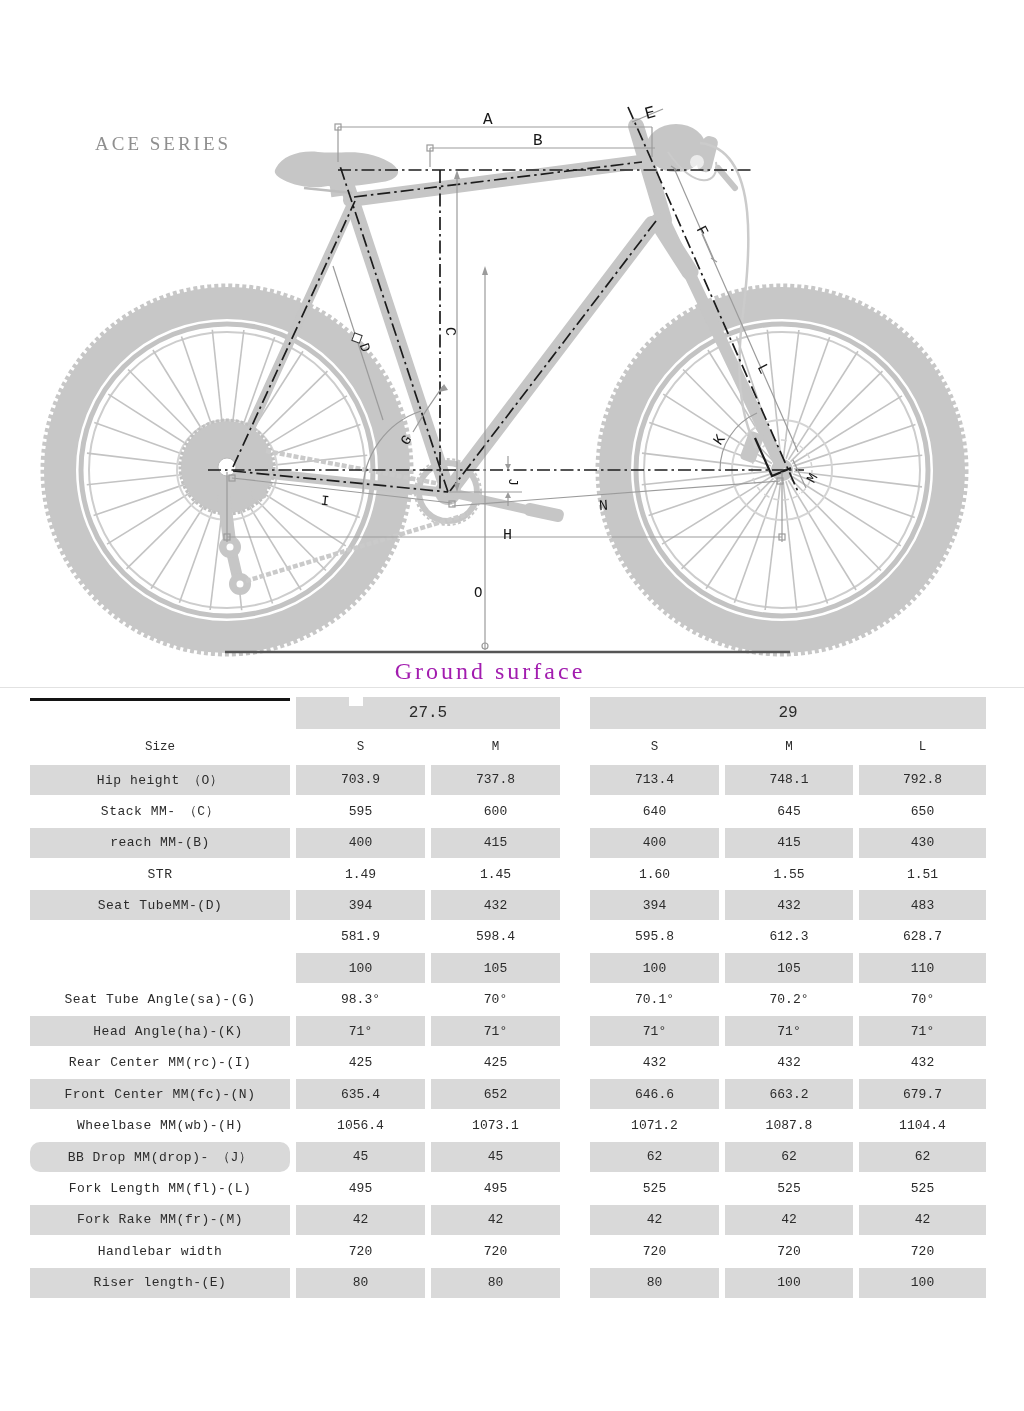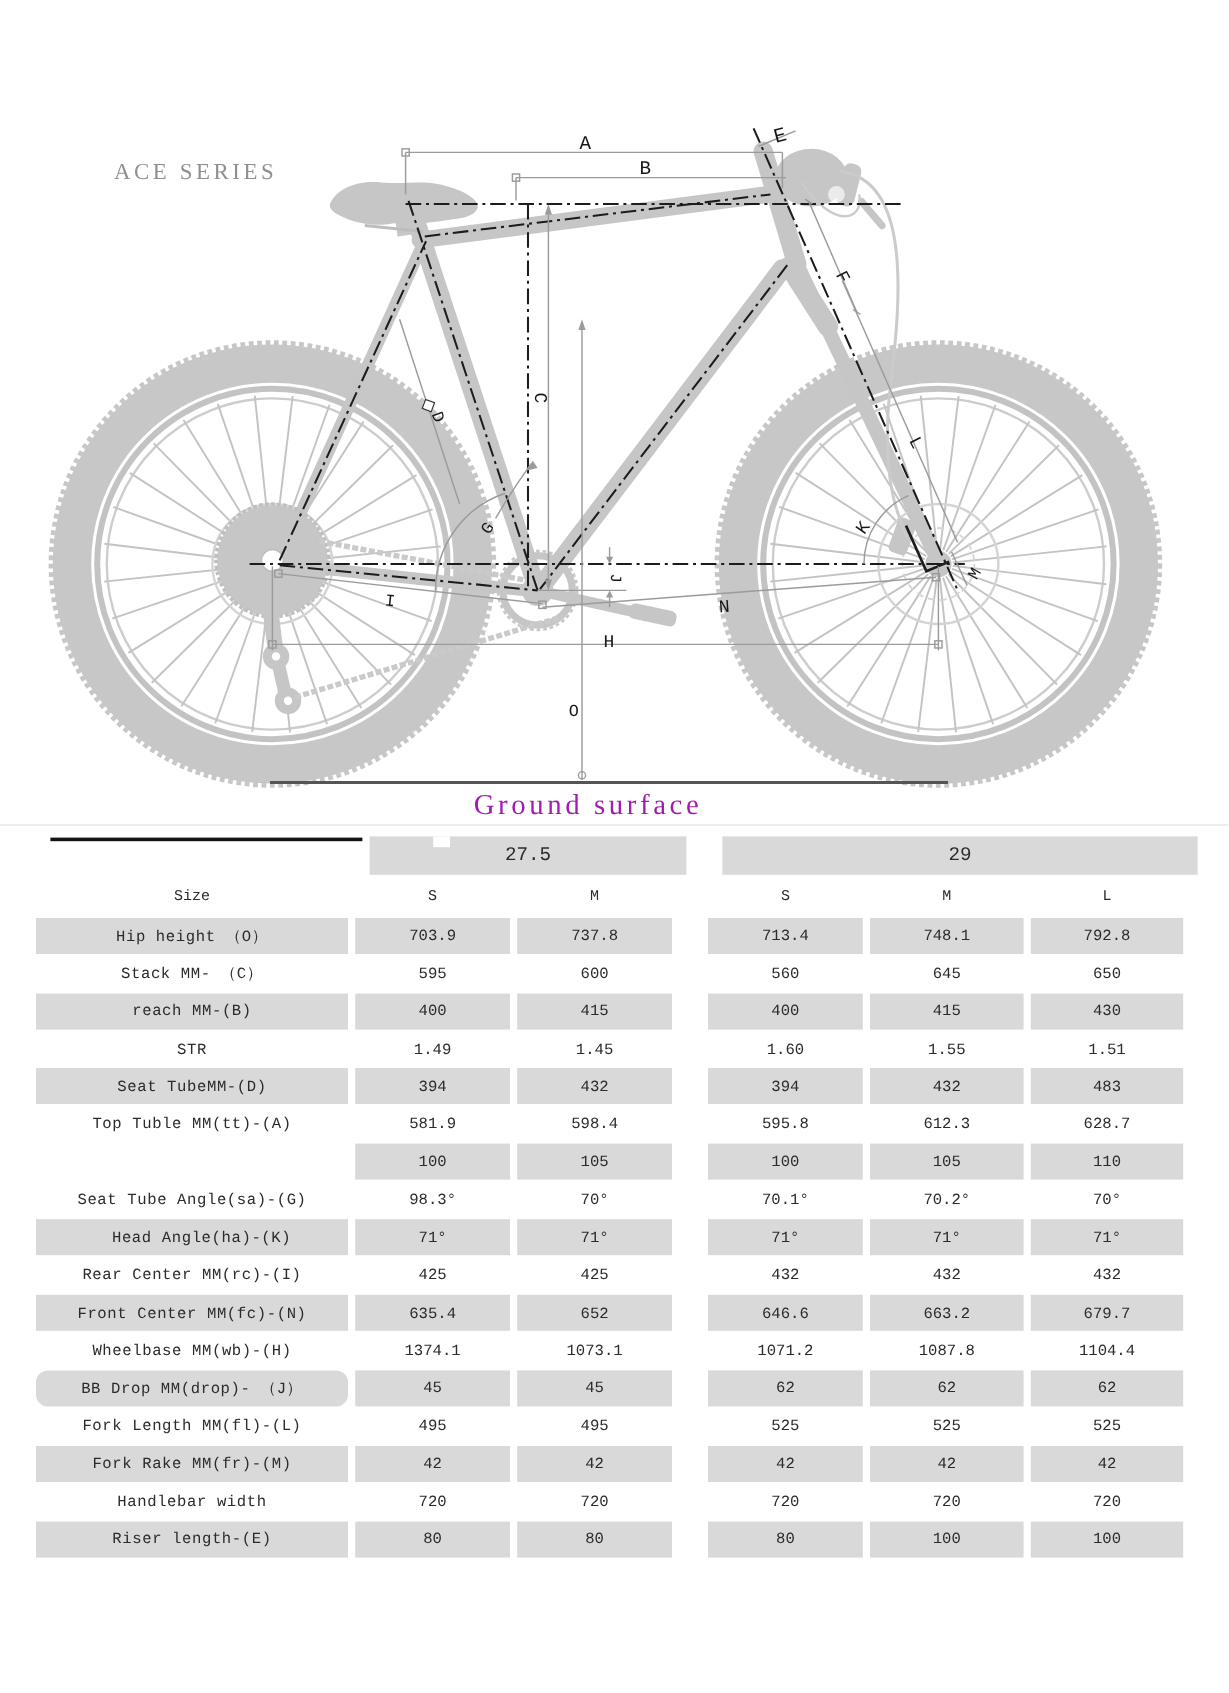--- a/index.html
+++ b/index.html
@@ -7,21 +7,21 @@
         font-family:"Liberation Mono","DejaVu Sans Mono",monospace;color:#2b2b2b;}
   svg text{font-family:"Liberation Mono","DejaVu Sans Mono",monospace;fill:#161616;}
   .series-title{position:absolute;left:95px;top:133px;font-family:"Liberation Serif","DejaVu Serif",serif;
         font-size:19px;letter-spacing:3px;color:#8f8f8f;}
   .ground-label{position:absolute;left:0;top:658px;width:980px;text-align:center;
         font-family:"Liberation Serif","DejaVu Serif",serif;font-size:24px;letter-spacing:3px;color:#a21caf;}
   .faint-rule{position:absolute;left:0;top:687px;width:1024px;height:1px;background:#e2e2e2;}
   
   .tbl{position:absolute;left:30px;top:697px;width:956px;}
   .grid-row{display:grid;grid-template-columns:260px 6px 129px 6px 129px 30px 129px 6px 128px 6px 127px;}
-  .tbl-header{position:absolute;top:0;left:12px;width:956px;height:32px;}
+  .tbl-header{position:absolute;top:0;left:0;width:956px;height:32px;}
   .tbl-size{position:absolute;top:36px;left:0;width:956px;height:28px;}
   .tbl-body{position:absolute;top:67px;left:0;width:956px;}
   .black-rule{grid-column:1;height:3px;background:#141414;margin-top:1px;}
   .group-bar{height:32px;background:var(--shade,#d9d9d9);display:flex;align-items:center;justify-content:center;
         font-size:16px;position:relative;}
   .bar-275{grid-column:3 / 6;}
   .bar-29{grid-column:7 / 12;}
   .notch{position:absolute;left:53px;top:0;width:14px;height:9px;background:#fff;}
   .size-cell{display:flex;align-items:center;justify-content:center;font-size:12.5px;height:28px;}
   .body-row{height:31.45px;align-items:center;}
@@ -278,21 +278,21 @@
           <div class="cell value-cell" style="grid-column: 3;">703.9</div>
           <div class="cell value-cell" style="grid-column: 5;">737.8</div>
           <div class="cell value-cell" style="grid-column: 7;">713.4</div>
           <div class="cell value-cell" style="grid-column: 9;">748.1</div>
           <div class="cell value-cell" style="grid-column: 11;">792.8</div>
         </div>
         <div class="grid-row body-row">
           <div class="cell label-cell" style="grid-column: 1;">Stack MM- （C）</div>
           <div class="cell value-cell" style="grid-column: 3;">595</div>
           <div class="cell value-cell" style="grid-column: 5;">600</div>
-          <div class="cell value-cell" style="grid-column: 7;">560</div>
+          <div class="cell value-cell" style="grid-column: 7;">640</div>
           <div class="cell value-cell" style="grid-column: 9;">645</div>
           <div class="cell value-cell" style="grid-column: 11;">650</div>
         </div>
         <div class="grid-row body-row shaded">
           <div class="cell label-cell" style="grid-column: 1;">reach MM-(B)</div>
           <div class="cell value-cell" style="grid-column: 3;">400</div>
           <div class="cell value-cell" style="grid-column: 5;">415</div>
           <div class="cell value-cell" style="grid-column: 7;">400</div>
           <div class="cell value-cell" style="grid-column: 9;">415</div>
           <div class="cell value-cell" style="grid-column: 11;">430</div>
@@ -307,21 +307,20 @@
         </div>
         <div class="grid-row body-row shaded">
           <div class="cell label-cell" style="grid-column: 1;">Seat TubeMM-(D)</div>
           <div class="cell value-cell" style="grid-column: 3;">394</div>
           <div class="cell value-cell" style="grid-column: 5;">432</div>
           <div class="cell value-cell" style="grid-column: 7;">394</div>
           <div class="cell value-cell" style="grid-column: 9;">432</div>
           <div class="cell value-cell" style="grid-column: 11;">483</div>
         </div>
         <div class="grid-row body-row">
-          <div class="cell label-cell" style="grid-column: 1;">Top Tuble MM(tt)-(A)</div>
           <div class="cell value-cell" style="grid-column: 3;">581.9</div>
           <div class="cell value-cell" style="grid-column: 5;">598.4</div>
           <div class="cell value-cell" style="grid-column: 7;">595.8</div>
           <div class="cell value-cell" style="grid-column: 9;">612.3</div>
           <div class="cell value-cell" style="grid-column: 11;">628.7</div>
         </div>
         <div class="grid-row body-row shaded">
           <div class="cell value-cell" style="grid-column: 3;">100</div>
           <div class="cell value-cell" style="grid-column: 5;">105</div>
           <div class="cell value-cell" style="grid-column: 7;">100</div>
@@ -355,21 +354,21 @@
         <div class="grid-row body-row shaded">
           <div class="cell label-cell" style="grid-column: 1;">Front Center MM(fc)-(N)</div>
           <div class="cell value-cell" style="grid-column: 3;">635.4</div>
           <div class="cell value-cell" style="grid-column: 5;">652</div>
           <div class="cell value-cell" style="grid-column: 7;">646.6</div>
           <div class="cell value-cell" style="grid-column: 9;">663.2</div>
           <div class="cell value-cell" style="grid-column: 11;">679.7</div>
         </div>
         <div class="grid-row body-row">
           <div class="cell label-cell" style="grid-column: 1;">Wheelbase MM(wb)-(H)</div>
-          <div class="cell value-cell" style="grid-column: 3;">1374.1</div>
+          <div class="cell value-cell" style="grid-column: 3;">1056.4</div>
           <div class="cell value-cell" style="grid-column: 5;">1073.1</div>
           <div class="cell value-cell" style="grid-column: 7;">1071.2</div>
           <div class="cell value-cell" style="grid-column: 9;">1087.8</div>
           <div class="cell value-cell" style="grid-column: 11;">1104.4</div>
         </div>
         <div class="grid-row body-row shaded">
           <div class="cell label-cell" style="grid-column: 1; border-radius: 10px;">BB Drop MM(drop)- （J）</div>
           <div class="cell value-cell" style="grid-column: 3;">45</div>
           <div class="cell value-cell" style="grid-column: 5;">45</div>
           <div class="cell value-cell" style="grid-column: 7;">62</div>

